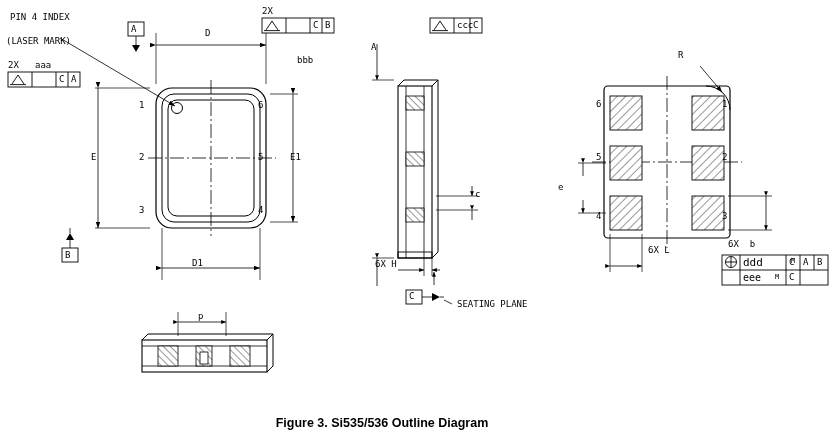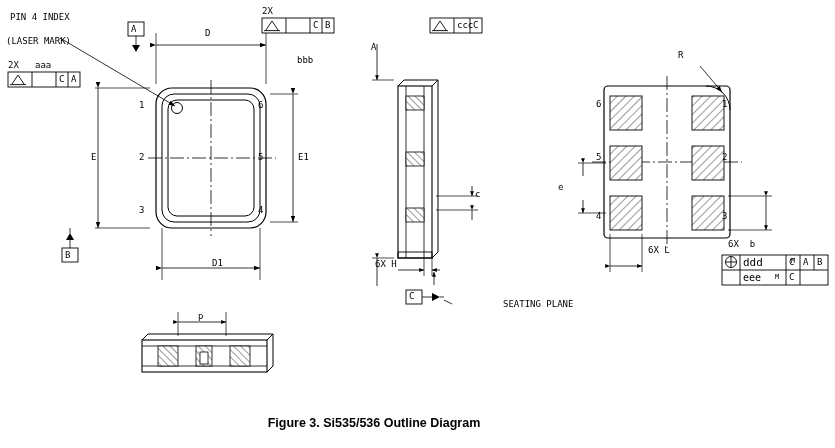--- a/index.html
+++ b/index.html
@@ -32,20 +32,21 @@
   .caption {
     position: absolute;
     left: 0;
     top: 416px;
     width: 748px;
     text-align: center;
     font-family: "Liberation Sans", sans-serif;
     font-size: 12.5px;
     font-weight: bold;
     color: #000;
+    padding-left: 8px;
   }
   svg { display: block; }
 </style>
 </head>
 <body>
 
 <div class="stage">
 
   <svg width="835" height="448" viewBox="0 0 835 448">
     <defs>
@@ -214,23 +215,23 @@
     </g>
   </svg>
 
   <div class="lbl" style="left:10px; top:12px;">PIN 4 INDEX</div>
   <div class="lbl" style="left:6px; top:36px;">(LASER MARK)</div>
 
   <div class="lbl" style="left:131px; top:24px;">A</div>
   <div class="lbl" style="left:65px; top:250px;">B</div>
 
   <div class="lbl" style="left:205px; top:28px;">D</div>
-  <div class="lbl" style="left:212px; top:258px;">D1</div>
+  <div class="lbl" style="left:192px; top:258px;">D1</div>
   <div class="lbl" style="left:91px; top:152px;">E</div>
-  <div class="lbl" style="left:298px; top:152px;">E1</div>
+  <div class="lbl" style="left:290px; top:152px;">E1</div>
 
   <div class="lbl" style="left:139px; top:100px;">1</div>
   <div class="lbl" style="left:139px; top:152px;">2</div>
   <div class="lbl" style="left:139px; top:205px;">3</div>
   <div class="lbl" style="left:258px; top:205px;">4</div>
   <div class="lbl" style="left:258px; top:152px;">5</div>
   <div class="lbl" style="left:258px; top:100px;">6</div>
 
   <div class="lbl" style="left:262px; top:6px;">2X</div>
   <div class="lbl" style="left:297px; top:20px;margin-top:35px;">bbb</div>
@@ -241,21 +242,21 @@
   <div class="lbl" style="left:35px; top:60px;">aaa</div>
   <div class="lbl" style="left:59px; top:74px;">C</div>
   <div class="lbl" style="left:71px; top:74px;">A</div>
 
   <div class="lbl" style="left:198px; top:311px;">p</div>
 
   <div class="lbl" style="left:371px; top:42px;">A</div>
   <div class="lbl" style="left:475px; top:189px;">c</div>
   <div class="lbl" style="left:375px; top:259px;">6X H</div>
   <div class="lbl" style="left:409px; top:291px;">C</div>
-  <div class="lbl" style="left:457px; top:299px;margin-left:46px;">SEATING PLANE</div>
+  <div class="lbl" style="left:457px; top:299px;">SEATING PLANE</div>
 
   <div class="lbl" style="left:457px; top:20px;text-align:center;">ccc</div>
   <div class="lbl" style="left:473px; top:20px;">C</div>
 
   <div class="lbl" style="left:678px; top:50px;">R</div>
   <div class="lbl" style="left:558px; top:182px;">e</div>
   <div class="lbl" style="left:648px; top:245px;">6X L</div>
   <div class="lbl" style="left:728px; top:239px;">6X  b</div>
 
   <div class="lbl" style="left:596px; top:99px;">6</div>

